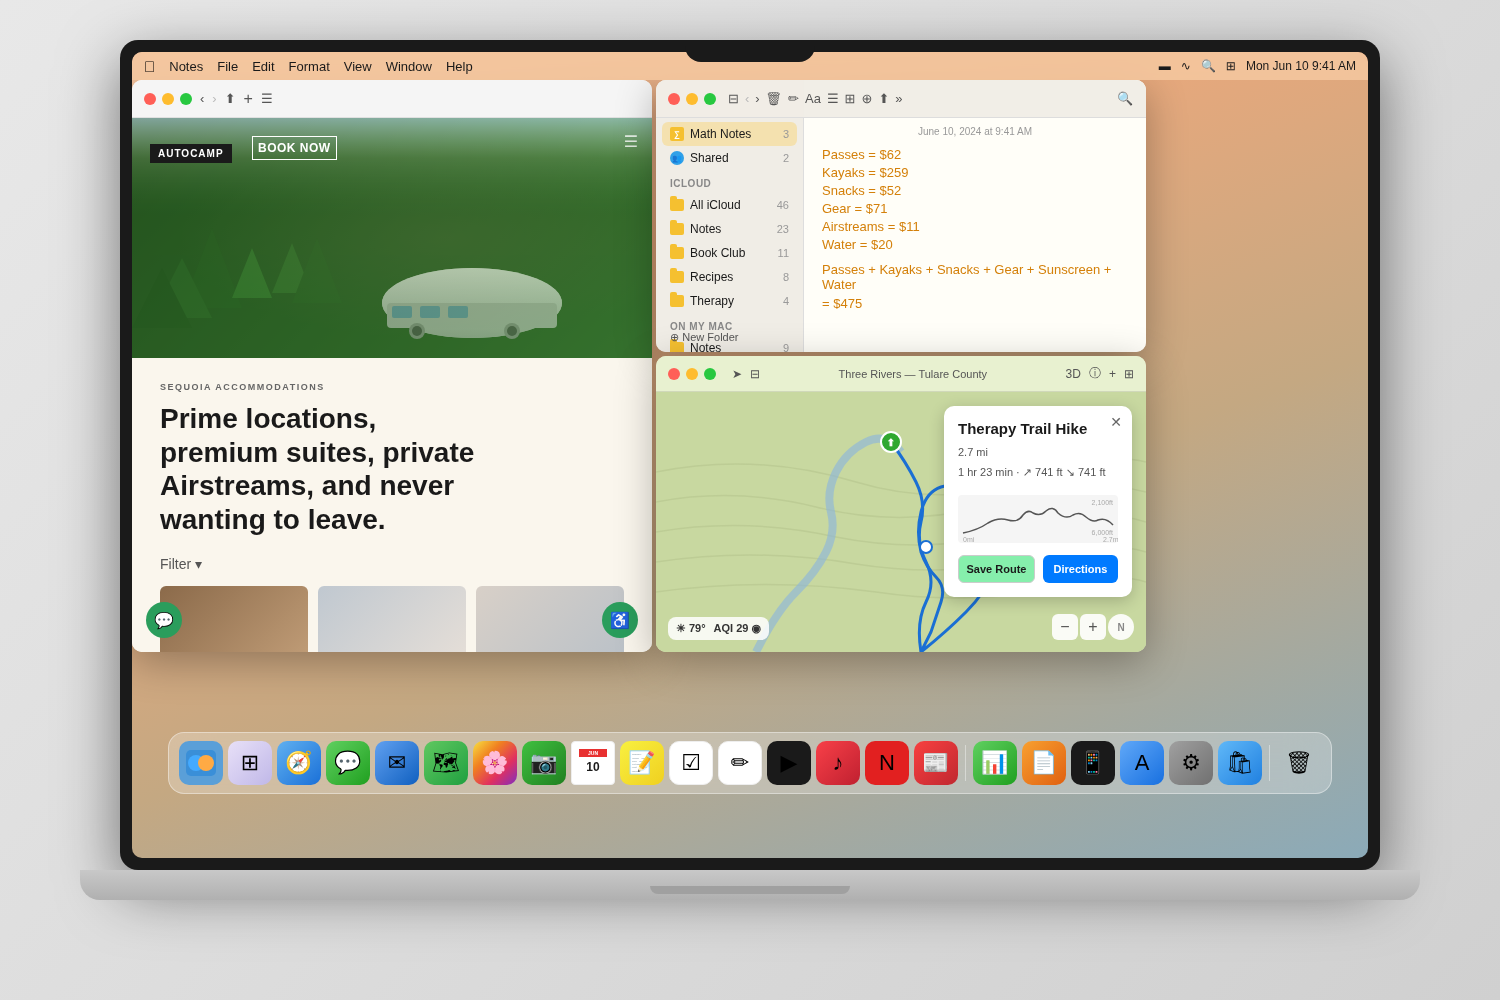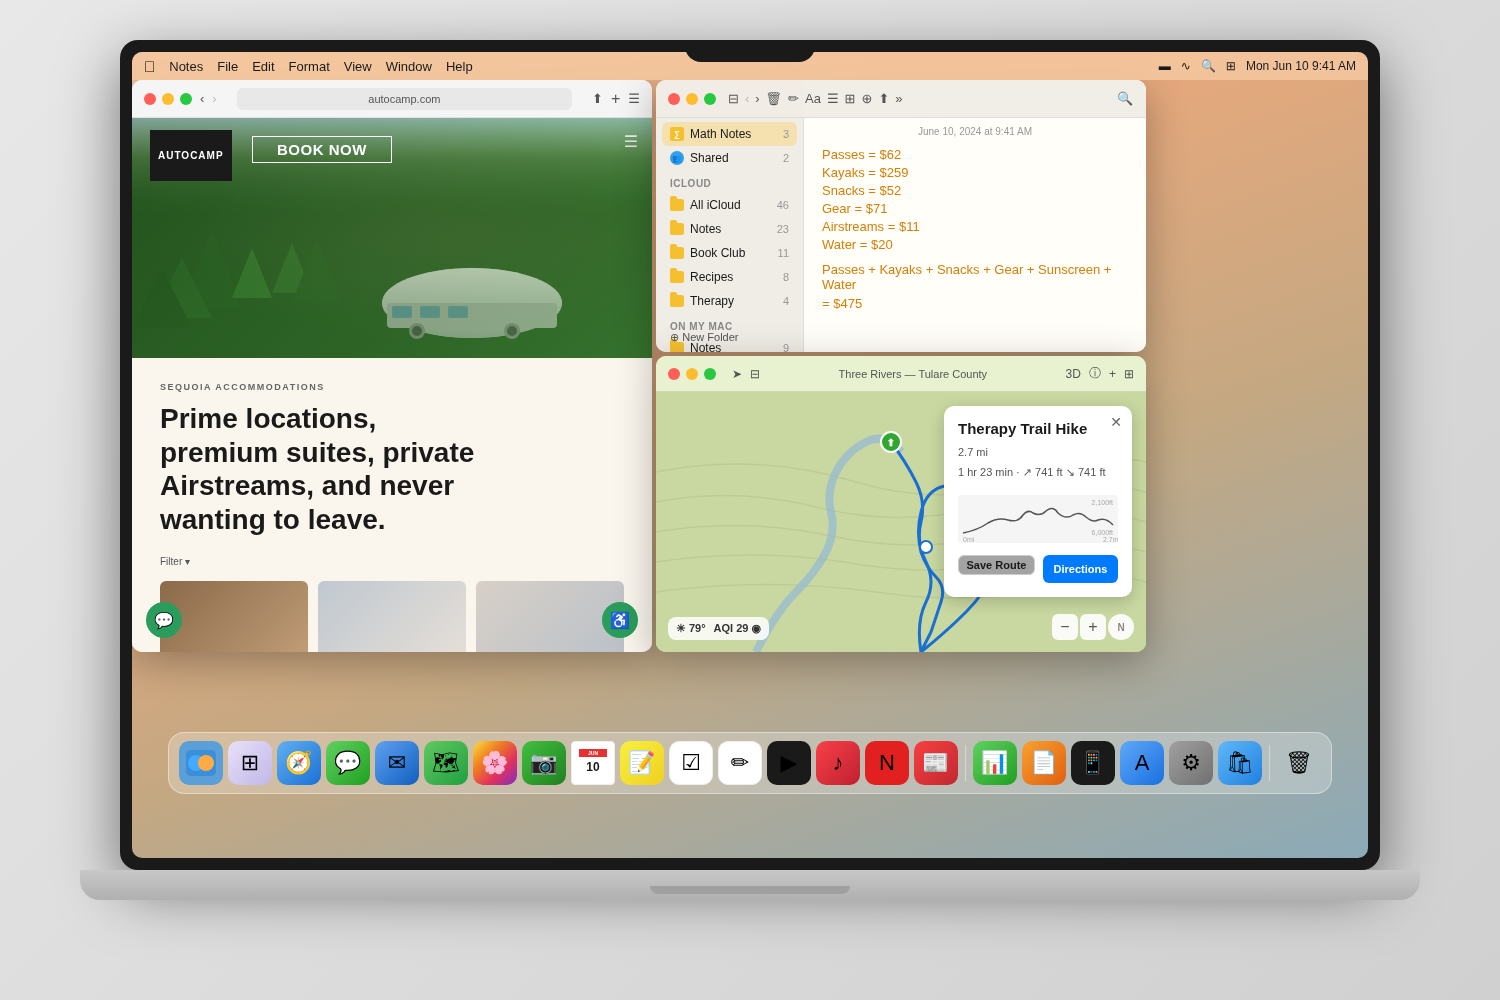--- a/index.html
+++ b/index.html
@@ -165,39 +165,39 @@
     }
 
     .safari-hero-overlay {
       position: absolute;
       top: 0; left: 0; right: 0; bottom: 0;
       background: radial-gradient(ellipse at 60% 50%, rgba(180,160,120,0.3) 0%, transparent 60%);
     }
 
     .autocamp-logo {
       position: absolute;
-      top: 12px;
+      top: 26px;
       left: 18px;
       background: #1a1a1a;
       color: #fff;
       font-size: 10px;
       font-weight: 700;
-      padding: 20px 8px;
+      padding: 4px 8px;
       letter-spacing: 1px;
     }
 
     .book-now-btn {
       position: absolute;
       top: 18px;
       left: 120px;
       border: 1px solid #fff;
       color: #fff;
-      font-size: 15px;
+      font-size: 12px;
       font-weight: 600;
-      padding: 4px 24px;
+      padding: 4px 5px;
       letter-spacing: 0.5px;
       background: transparent;
     }
 
     .safari-body {
       padding: 24px 28px;
       background: #faf6ed;
     }
 
     .safari-subtitle {
@@ -212,21 +212,21 @@
     .safari-headline {
       font-size: 28px;
       font-weight: 700;
       color: #1a1a1a;
       line-height: 1.2;
       margin-bottom: 20px;
       max-width: 340px;
     }
 
     .filter-bar {
-      font-size: 10px;
+      font-size: 14px;
       color: #555;
       margin-bottom: 14px;
     }
 
     .safari-thumbnails {
       display: flex;
       gap: 10px;
     }
 
     .thumbnail {
@@ -494,24 +494,24 @@
       margin: 8px 0;
     }
 
     .maps-card-buttons {
       display: flex;
       gap: 8px;
     }
 
     .btn-save-route {
       flex: 1;
-      height: 20px;
+      height: 28px;
       border: 1px solid #ccc;
       border-radius: 6px;
-      background: #a3a3a3;
+      background: #86efac;
       font-size: 11px;
       font-weight: 600;
       color: #1a1a1a;
       display: flex;
       align-items: center;
       justify-content: center;
       cursor: pointer;
     }
 
     .btn-directions {
@@ -705,23 +705,20 @@
 
         <div class="window-safari">
           <div class="window-titlebar">
             <div class="traffic-lights">
               <span class="traffic-light tl-red"></span>
               <span class="traffic-light tl-yellow"></span>
               <span class="traffic-light tl-green"></span>
             </div>
             <span style="font-size:13px;color:#555;">‹</span>
             <span style="font-size:13px;color:#bbb;">›</span>
-            <div class="safari-urlbar">
-              <span>autocamp.com</span>
-            </div>
             <span style="font-size:13px;color:#555;">⬆</span>
             <span style="font-size:16px;color:#555;">+</span>
             <span style="font-size:13px;color:#555;">☰</span>
           </div>
 
           <div class="safari-hero">
             <div class="safari-hero-overlay"></div>
 
             <svg viewBox="0 0 520 240" style="position:absolute;top:0;left:0;width:100%;height:100%;opacity:0.6" xmlns="http://www.w3.org/2000/svg">
               <rect width="520" height="240" fill="#1e4d18"></rect>

